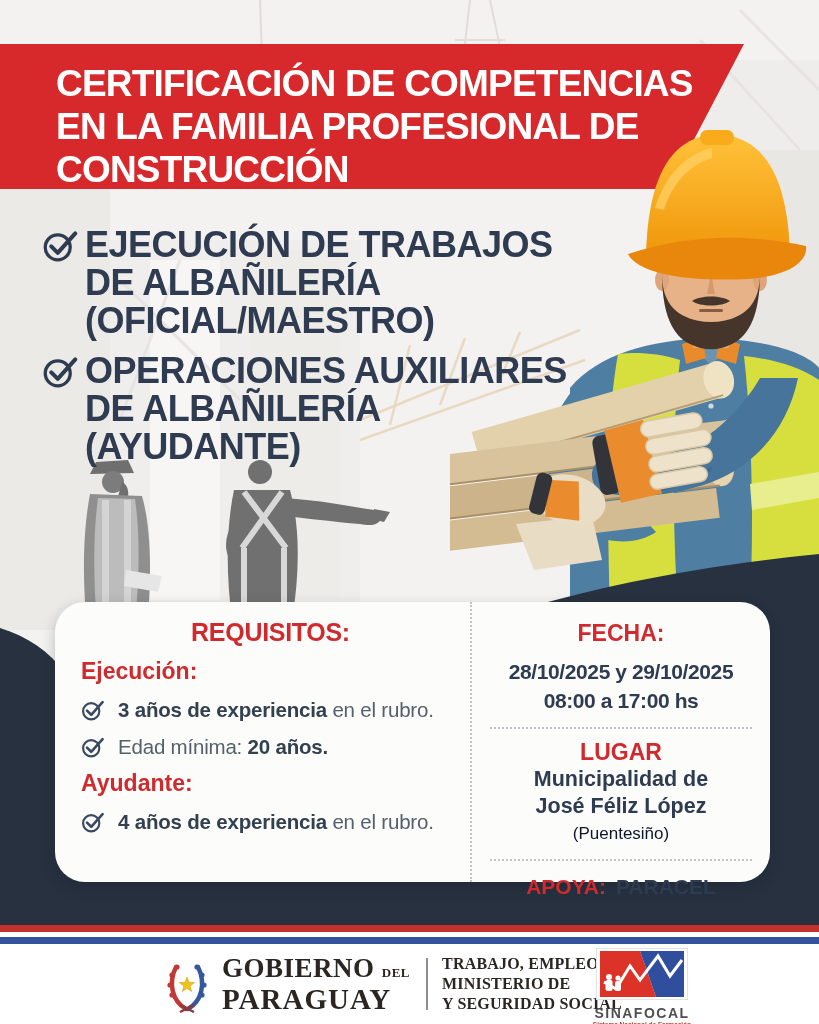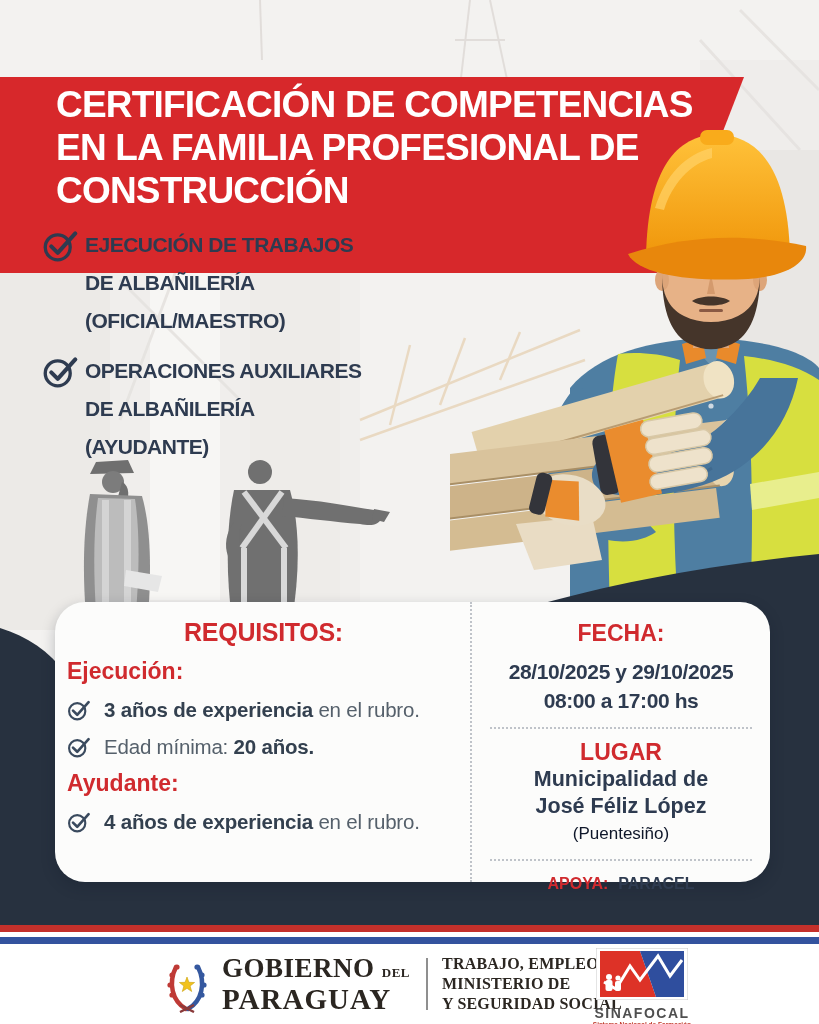--- a/index.html
+++ b/index.html
@@ -1,53 +1,53 @@
 <!DOCTYPE html>
 <html style="--red: #d7282b; --accent_red: #d02a2e; --navy_text: #2e3b50; --dark_navy: #27313f; --stripe_blue: #33539e; --helmet_orange: #f4a11c; --vest_yellow: #d7df3f;"><head>
 <meta charset="utf-8">
 <style>
   html,body{margin:0;padding:0;background:#888;}
   .poster{position:relative;width:819px;height:1024px;margin:0 auto;overflow:hidden;
           background:#f3f2f0;font-family:"Liberation Sans",sans-serif;}
   .abs{position:absolute;}
 
   
-  .banner{left:0;top:44px;width:744px;height:196px;background:var(--red,#d7282b);
+  .banner{left:0;top:44px;width:744px;height:145px;background:var(--red,#d7282b);
           clip-path:polygon(0 0,100% 0,89.8% 100%,0 100%);
-          padding:6px 0 0 56px;box-sizing:border-box;margin-top:33px;}
+          padding:18px 0 0 56px;box-sizing:border-box;}
   .banner .tl{color:#fff;font-weight:700;font-size:37px;line-height:43px;letter-spacing:-.8px;}
 
   
   .program{display:flex;align-items:flex-start;}
   .program .chk-big{width:37px;height:37px;color:var(--navy_text,#2e3b50);flex:0 0 auto;margin-top:1px;}
   .program .ptxt{margin-left:6px;color:var(--navy_text,#2e3b50);font-weight:700;
-                 font-size:21px;line-height:38px;letter-spacing:-.5px;}
+                 font-size:36px;line-height:38px;letter-spacing:-.5px;}
   .prog1{left:42px;top:226px;}
   .prog2{left:42px;top:352px;}
 
   
   .card{left:55px;top:602px;width:715px;height:280px;background:#fcfcfb;border-radius:30px;
         box-shadow:0 5px 14px rgba(15,25,40,.25);display:flex;box-sizing:border-box;}
-  .col-left{width:415px;box-sizing:border-box;padding:16px 10px 0 12px;}
+  .col-left{width:415px;box-sizing:border-box;padding:16px 10px 0 26px;}
   .col-right{flex:1;box-sizing:border-box;border-left:2px dotted #bfc3c9;padding:18px 12px 0 12px;
              text-align:center;}
   .red-h{color:var(--accent_red,#d02a2e);font-weight:800;}
   .req-title{text-align:center;font-size:25px;letter-spacing:-.3px;}
   .group-h{font-size:23px;margin-top:11px;}
   .req-row{display:flex;align-items:center;gap:13px;margin-top:13px;}
   .chk-sm{width:24px;height:24px;color:#3a4a5e;flex:0 0 auto;}
   .req-text{font-size:20.5px;color:#55606b;letter-spacing:-.2px;}
   .req-text b{color:#33404f;font-weight:700;}
   .fecha-title{font-size:23px;}
   .navy-b{color:var(--navy_text,#2e3b50);font-weight:700;}
   .dates{font-size:21px;line-height:29px;margin-top:10px;letter-spacing:-.4px;}
   .dot-hr{border:none;border-top:2px dotted #bfc3c9;margin:12px 6px 10px 6px;}
   .lugar-lines{font-size:21.5px;line-height:27px;}
   .puente{color:#0f172a;font-weight:400;font-size:17px;}
-  .apoya{margin-top:14px;font-size:16px;}
+  .apoya{margin-top:14px;font-size:21px;}
   .apoya .red-h{margin-right:10px;}
 
   
   .stripe-red{left:0;top:925px;width:819px;height:7px;background:#c4302b;}
   .stripe-white{left:0;top:932px;width:819px;height:5px;background:#fff;}
   .stripe-blue{left:0;top:937px;width:819px;height:7px;background:var(--stripe_blue,#33539e);}
   .footer{left:0;top:944px;width:819px;height:80px;background:#fff;}
   .gob{left:160px;top:10px;display:flex;align-items:center;}
   .gob-text{margin-left:8px;font-family:"Liberation Serif",serif;color:#2b2621;line-height:1;}
   .gob-row1{font-size:27px;font-weight:700;letter-spacing:.5px;}

